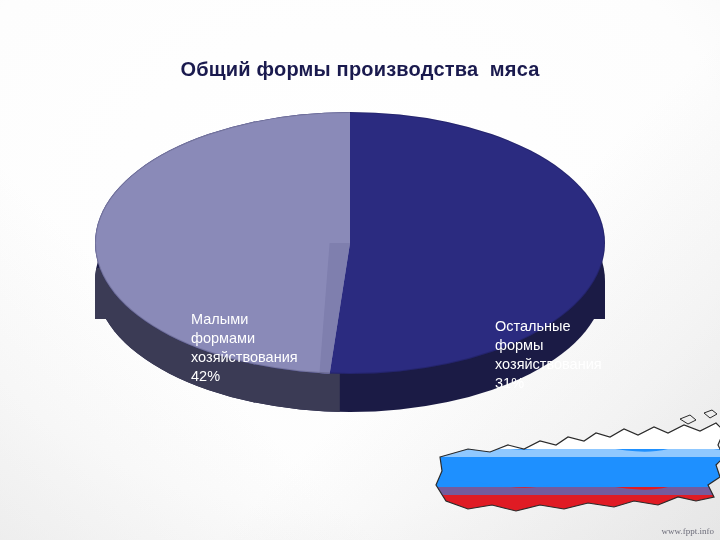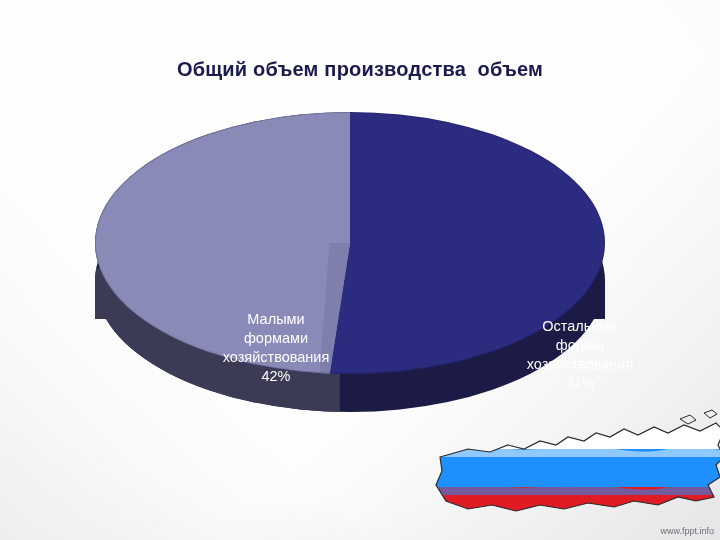--- a/index.html
+++ b/index.html
@@ -79,21 +79,20 @@
     background:#7f7fae;
     clip-path: polygon(50% 50%, 46% 100%, 44% 100%, 46% 50%);
   }
   .edge{
     position:absolute;left:0;top:0;width:510px;height:262px;border-radius:50%;
     box-shadow: inset 0 0 0 1px rgba(0,0,0,0.15);
   }
 
   .pie-label{
     position:absolute;
-    text-align:center;
     color:#ffffff;
     font-size:14.5px;
     line-height:19px;
     white-space:pre-line;
   }
   #label-left{ left:96px; top:198px; width:170px; }
   #label-right{ left:400px; top:205px; width:170px; }
 
   
   #flag-wrap{
@@ -101,29 +100,29 @@
     right:0;bottom:0;
     width:300px;height:145px;
     overflow:hidden;
   }
   #flag{
     position:absolute;left:8px;top:10px;width:300px;height:120px;
   }
   #footer{
     position:absolute;right:6px;bottom:4px;
     font-size:9px;color:#6d6d7a;
-    font-family:Liberation Sans, sans-serif;
+    font-family:Liberation Serif, serif;
   }
 </style>
 </head>
 <body>
 
 <div id="slide">
 
-  <div id="title">Общий объем производства  объем</div>
+  <div id="title">Общий формы производства  мяса</div>
 
   <div id="pie-wrap">
 
     <div id="side"></div>
     <div id="side-left"></div>
     <div id="side-block">
       <div class="l"></div>
       <div class="r"></div>
     </div>
 

